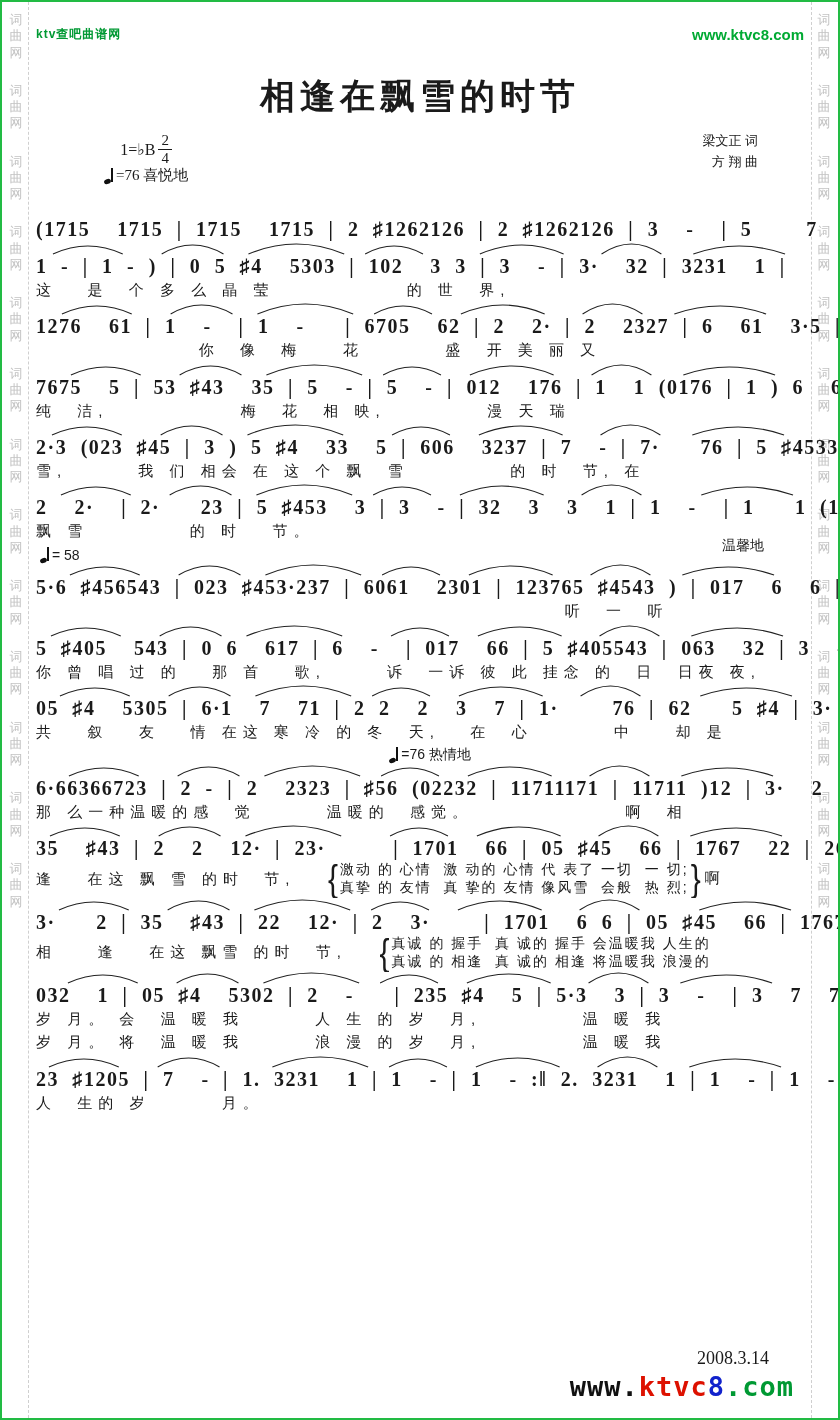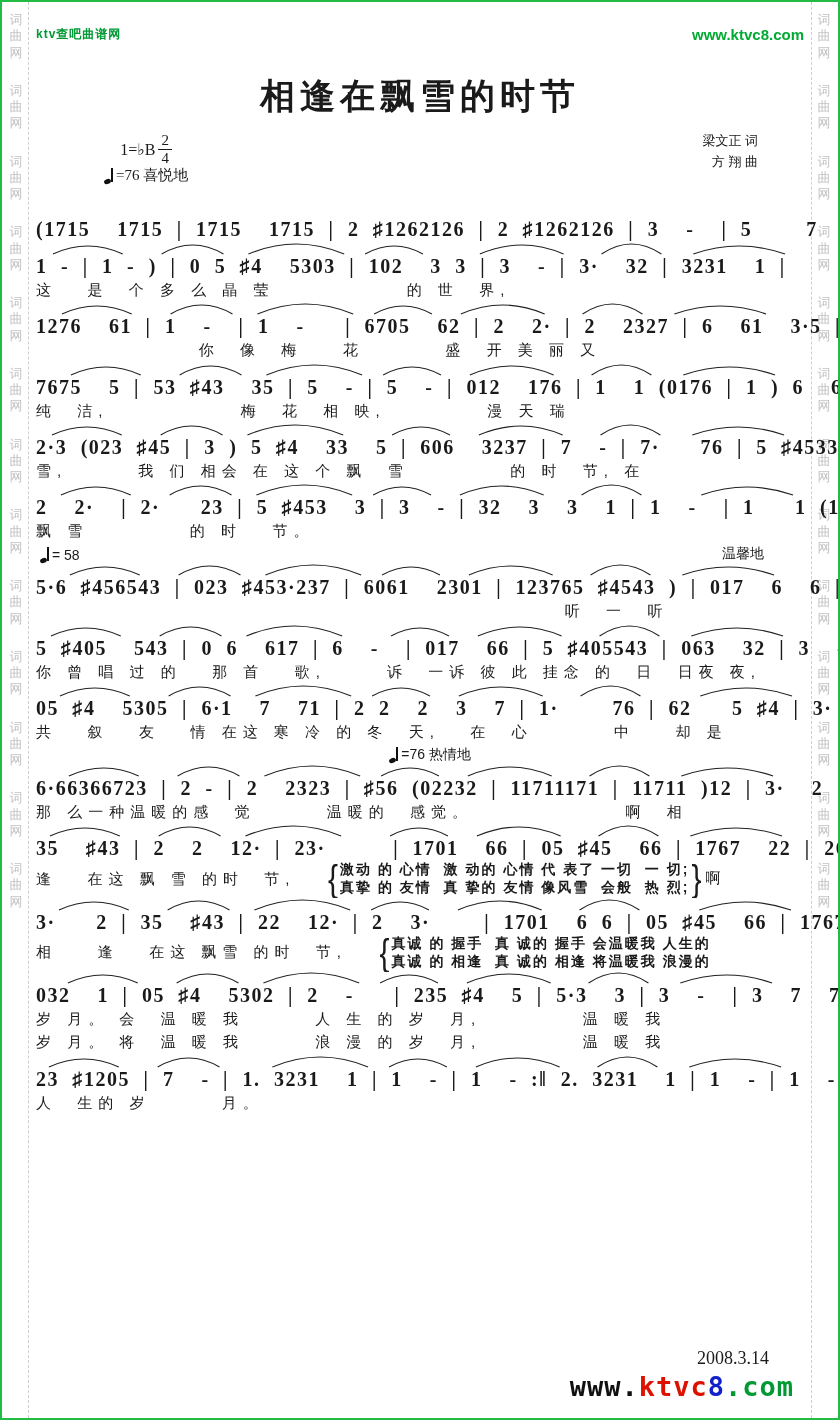--- a/index.html
+++ b/index.html
@@ -50,36 +50,36 @@
   .qnote::after{content:"";position:absolute;right:1px;top:0;width:2px;height:14px;background:#111;}
   .credits{position:absolute;right:46px;top:0;text-align:right;font-size:13px;line-height:1.65;}
 
   
   .score{margin-top:2px;}
   .system{margin-bottom:1px;}
   .pre-row{position:relative;height:20px;font-size:14px;}
   .pre-row:empty{display:none;height:0;}
   .pre-left{position:absolute;left:4px;bottom:0;display:flex;align-items:center;}
   .pre-mid{position:absolute;left:46%;bottom:0;display:flex;align-items:center;}
-  .pre-right{position:absolute;right:40px;bottom:0;}
+  .pre-right{position:absolute;right:40px;bottom:8px;}
   .arcs{display:block;width:100%;height:13px;}
   .arcs path{fill:none;stroke:#222;stroke-width:1.1;}
   .notes{
     font-family:"Liberation Serif",serif;font-weight:bold;
     font-size:20px;letter-spacing:1.5px;word-spacing:7px;
     white-space:pre;line-height:1.15;
   }
   .lyric-row{
     font-size:15px;letter-spacing:6px;white-space:pre;
     line-height:1.55;min-height:10px;
   }
   .lyric-flex{display:flex;align-items:center;}
   .brace{font-size:30px;font-weight:normal;letter-spacing:0;transform:scaleY(1.25);margin:0 2px;color:#1a1a1a;}
   .brk-lines{display:inline-block;}
-  .brk-lines .lyric-row{line-height:1.3;letter-spacing:2px;font-size:14px;font-weight:bold;}
+  .brk-lines .lyric-row{line-height:1.3;letter-spacing:2px;font-size:14px;}
   .brk-suffix{font-size:15px;margin-left:2px;}
 
   
   .footer{position:absolute;right:44px;bottom:16px;text-align:right;}
   .date{font-family:"Liberation Serif",serif;font-size:18px;margin-bottom:2px;margin-right:25px;}
   .logo{font-size:27px;font-weight:bold;letter-spacing:1px;font-family:"DejaVu Sans Mono",monospace;}
 </style>
 </head>
 <body>
 

